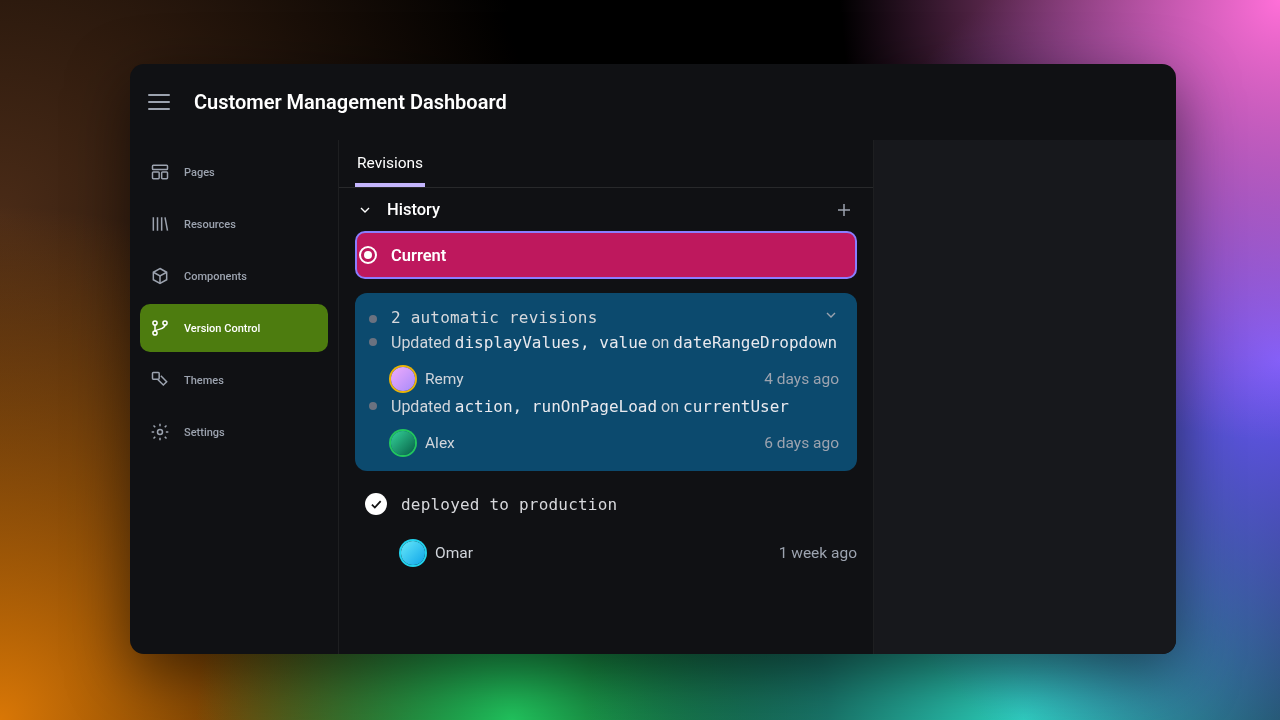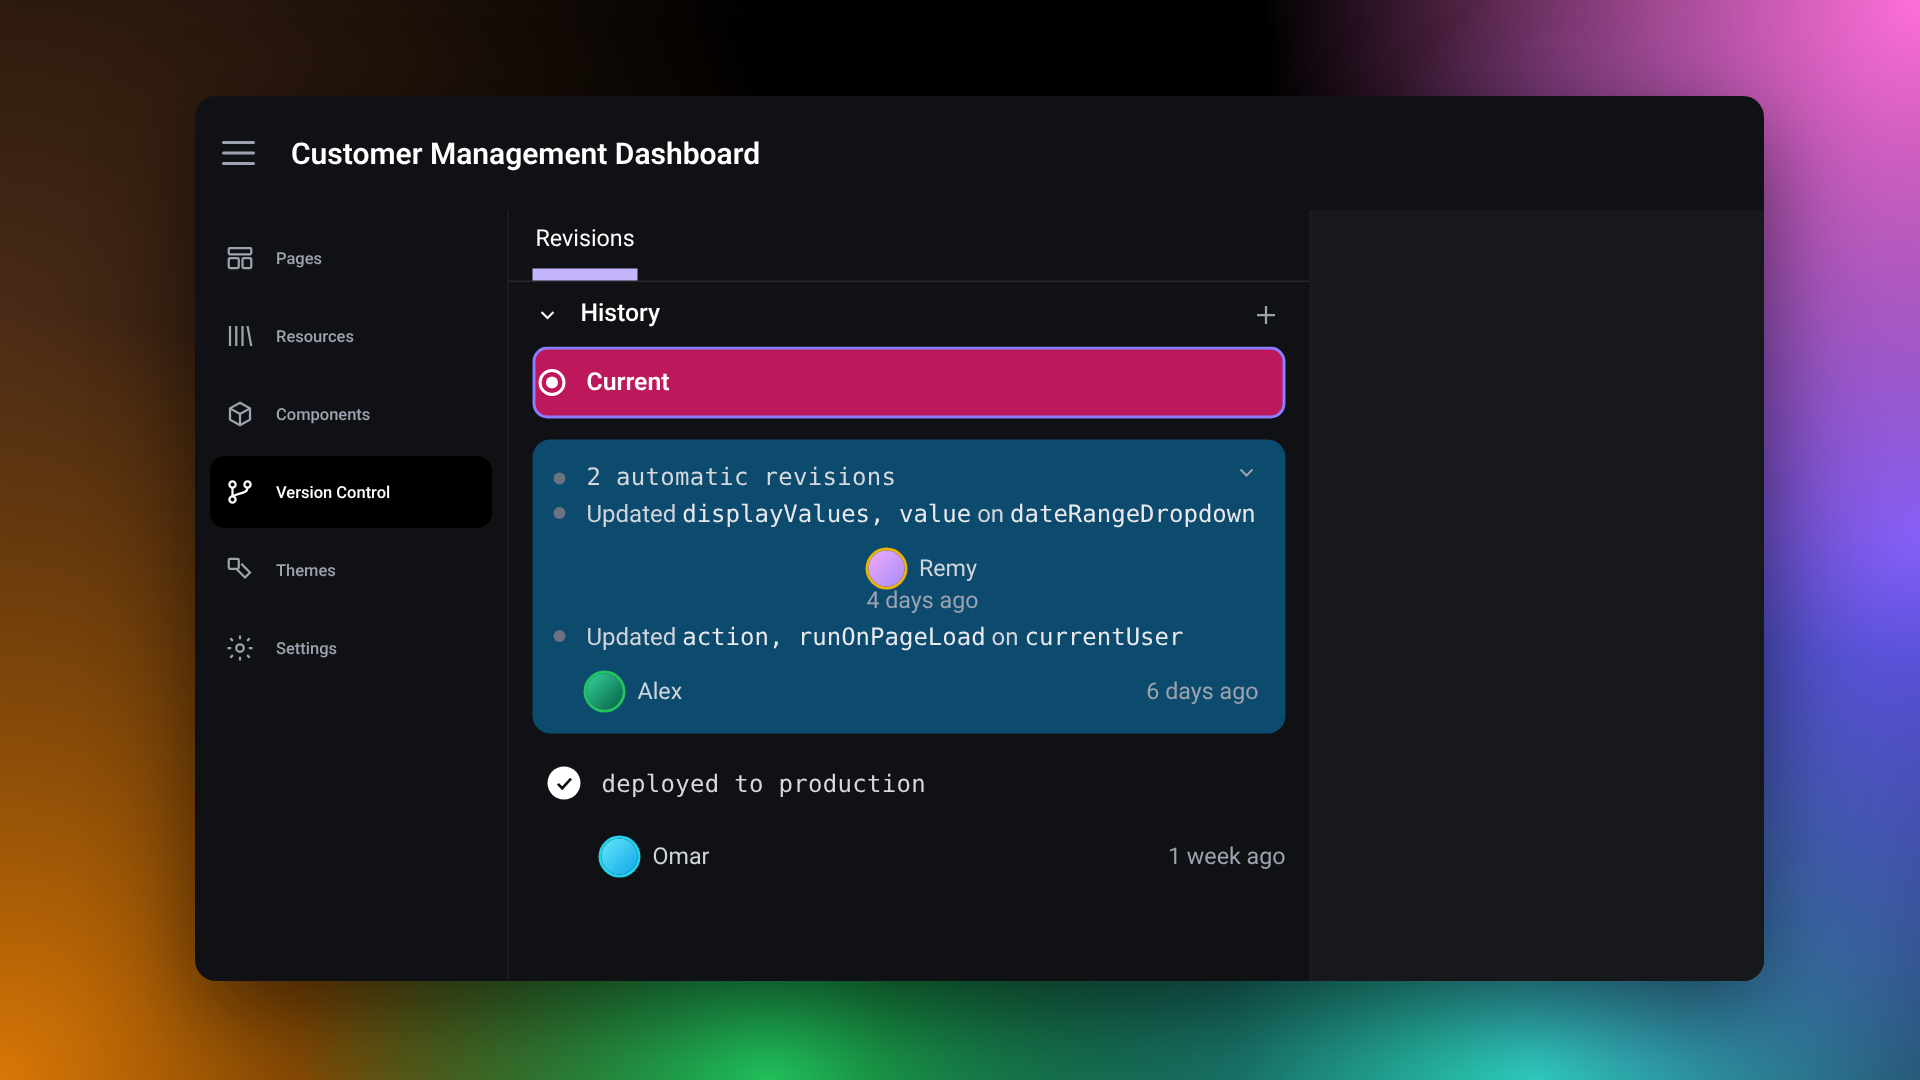--- a/index.html
+++ b/index.html
@@ -43,27 +43,27 @@
     padding: 8px 10px;
     display: flex; flex-direction: column; gap: 4px;
   }
   .nav-item {
     display: flex; align-items: center; gap: 14px;
     height: 48px; padding: 0 10px;
     border-radius: 10px;
     color: #9ca3af; font-size: 11px; font-weight: 500;
     cursor: pointer;
   }
-  .nav-item.active { background: #000000; color: #fff; }
+  .nav-item.active { background: #4d7c0f; color: #fff; }
   .nav-icon { width: 20px; height: 20px; flex: none; }
   .nav-icon svg { width: 20px; height: 20px; display:block; }
   .main { width: 535px; border-right: 1px solid rgba(255,255,255,0.06); display: flex; flex-direction: column; min-width: 0; }
   .right-pane { flex: 1; background: #17181c; }
   .tabbar { height: 48px; border-bottom: 1px solid rgba(255,255,255,0.1); display: flex; align-items: flex-end; padding: 0 16px; }
-  .tab { padding: 12px 2px 11px; font-size: 15.5px; color: #fff; border-bottom: 8px solid #c4b5fd; cursor: pointer; }
+  .tab { padding: 12px 2px 11px; font-size: 15.5px; color: #fff; border-bottom: 4px solid #c4b5fd; cursor: pointer; }
   .section-row {
     display:flex; align-items:center; justify-content:space-between;
     padding: 12px 20px 12px 18px;
   }
   .section-title { display:flex; align-items:center; gap:14px; font-size:16.5px; font-weight:500; color:#fff; }
   .chev { width:16px; height:16px; }
   .plus { width:18px; height:18px; color:#9ca3af; cursor:pointer; }
   .content { padding: 0 16px 16px; overflow:hidden; }
   .current {
     background: #be185d;
@@ -232,21 +232,21 @@
             </span>
           </div>
 
           <div class="rev">
             <div class="entry-row">
               <span class="bullet"></span>
               <div class="rev-msg">
                 <span>Updated </span><span class="code">displayValues, value</span><span> on </span><span class="code">dateRangeDropdown</span>
               </div>
             </div>
-            <div class="meta" style="padding-left:28px;flex-direction:column;">
+            <div class="meta" style="padding-left:28px;">
               <div class="author">
                 <span class="avatar ring-y"></span>
                 <span>Remy</span>
               </div>
               <span class="timeago">4 days ago</span>
             </div>
           </div>
 
           <div class="rev">
             <div class="entry-row">

